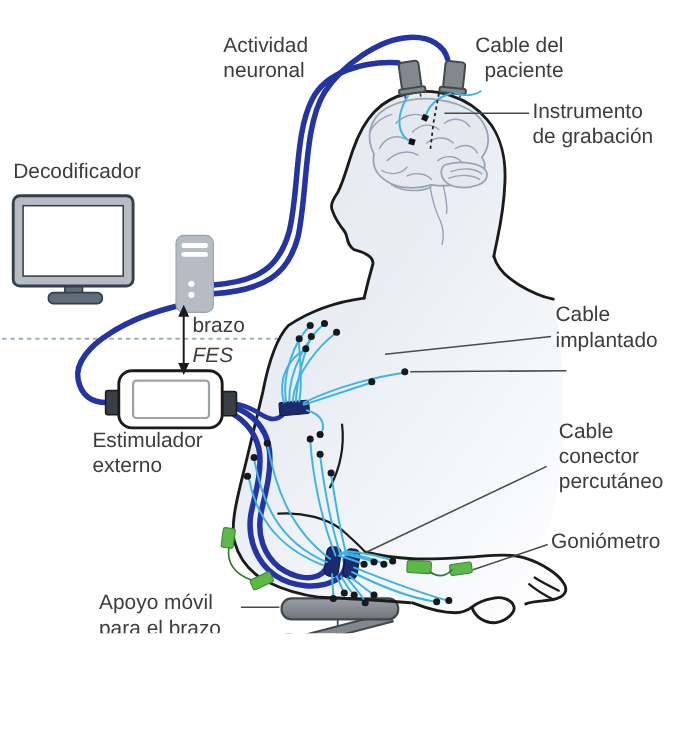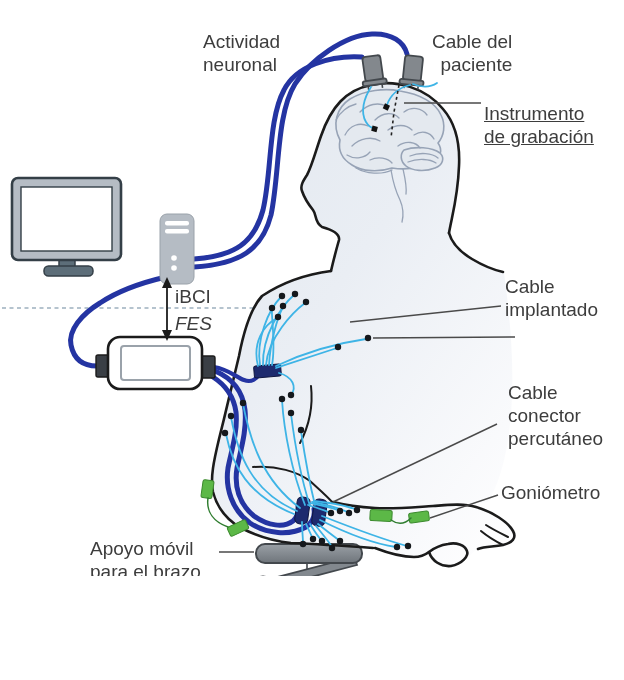--- a/index.html
+++ b/index.html
@@ -256,24 +256,27 @@
     <line class="arrowline" x1="167" y1="284" x2="167" y2="334"></line>
     <polygon class="arrowhead" points="167,277 162,288 172,288"></polygon>
     <polygon class="arrowhead" points="167,341 162,330 172,330"></polygon>
   </g>
 </svg>
 
 <div class="label" style="left:203px;top:30px;">Actividad
 neuronal</div>
 <div class="label" style="left:432px;top:30px;text-align:right;">Cable del
 paciente</div>
-<div class="label" style="left:484px;top:102px;text-decoration:underline;">Instrumento
+<div class="label" style="left:484px;top:90px;">Instrumento
 de grabación</div>
-<div class="label" style="left:175px;top:285px;">iBCI</div>
+<div class="label" style="left:12px;top:145px;">Decodificador</div>
+<div class="label" style="left:175px;top:285px;">brazo</div>
 <div class="label" style="left:175px;top:312px;font-style:italic;">FES</div>
+<div class="label" style="left:84px;top:389px;">Estimulador
+externo</div>
 <div class="label" style="left:505px;top:275px;">Cable
 implantado</div>
 <div class="label" style="left:508px;top:381px;">Cable
 conector
 percutáneo</div>
 <div class="label" style="left:501px;top:481px;">Goniómetro</div>
 <div class="label" style="left:90px;top:537px;">Apoyo móvil
 para el brazo</div>
 
 </div>

